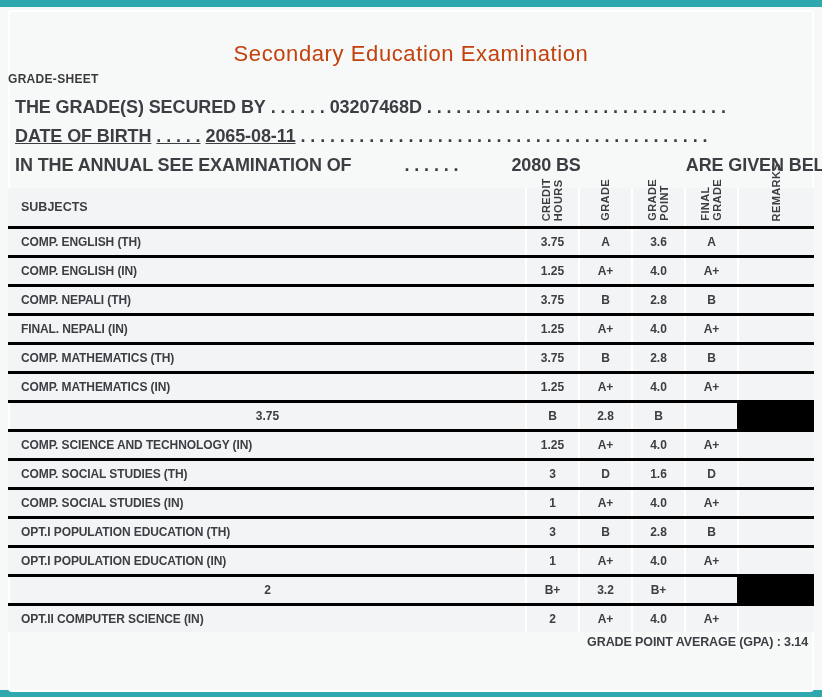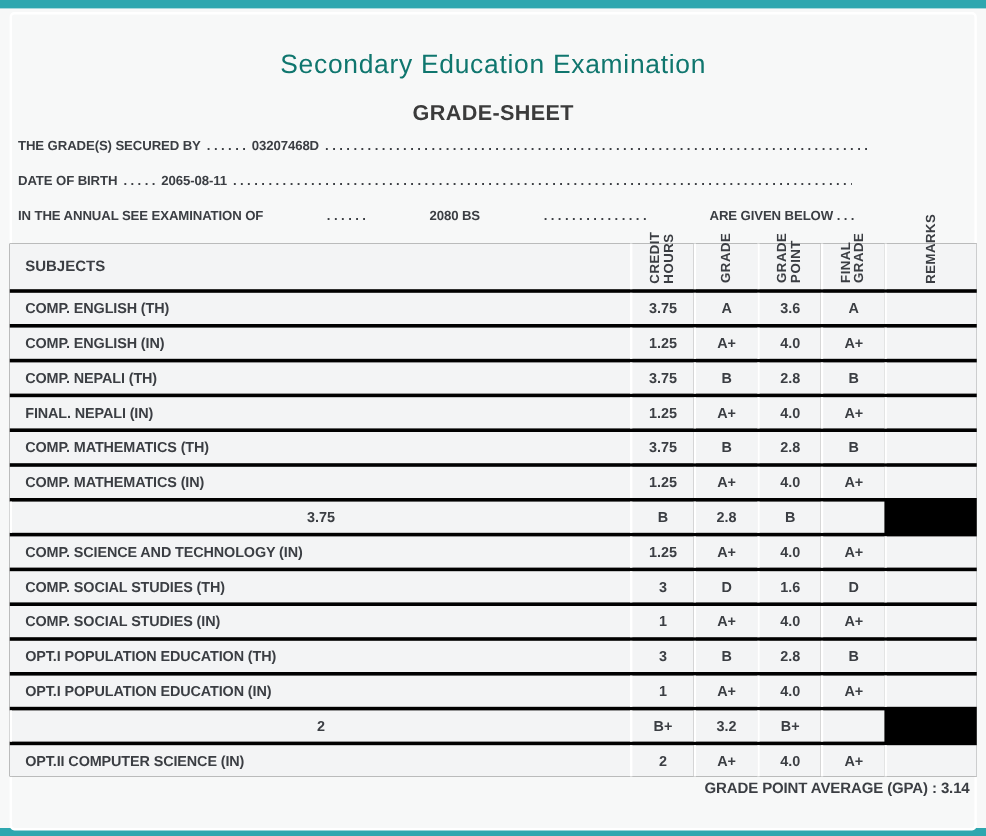--- a/index.html
+++ b/index.html
@@ -20,48 +20,47 @@
     border:2px solid #ffffff;border-radius:4px;
     pointer-events:none;
   }
   .content{position:absolute;left:8px;right:8px;top:10px;bottom:5px;}
 
   .title{
     margin-top:31px;
     text-align:center;
     font-size:22px;line-height:26px;
     letter-spacing:0.6px;
-    color:#0f766e;
+    color:#c2410c;
     font-weight:400;
   }
   .subtitle{
-    margin-top:20px;
-    text-align:center;
-    font-size:18px;line-height:15px;
+    margin-top:5px;
+    font-size:12px;line-height:15px;
     font-weight:bold;
     color:#3b3b3b;
     letter-spacing:0.3px;
   }
 
   .info{margin-top:14px;padding-left:7px;}
   .info-line{
     display:flex;align-items:baseline;
     height:13px;line-height:13px;
     margin-bottom:16px;
-    font-size:11px;font-weight:bold;
+    font-size:18px;font-weight:bold;
     letter-spacing:-0.1px;
     white-space:nowrap;
   }
   .info-line .lbl{margin-right:5px;}
   .info-line .dts{margin-right:5px;}
   .info-line .val{margin-right:5px;}
   .info-line .fill{flex:1 1 auto;overflow:hidden;min-width:0;}
   .info-line .sfx{margin-left:4px;}
   .il-1{width:710px;}
-  .il-2{width:695px;}
+  .il-2{width:695px;text-decoration:underline;}
   .il-3{width:697px;gap:48px;}
 
   .table-wrap{margin-top:8px;background:#000000;}
   .grid-row{
     display:grid;
     grid-template-columns:1fr 53px 53px 53px 53px 77px;
   }
   .cell{background:#f3f4f5;}
   .val-cell{border-left:2px solid #ffffff;}
   .thead{height:38px;margin-bottom:3px;}

